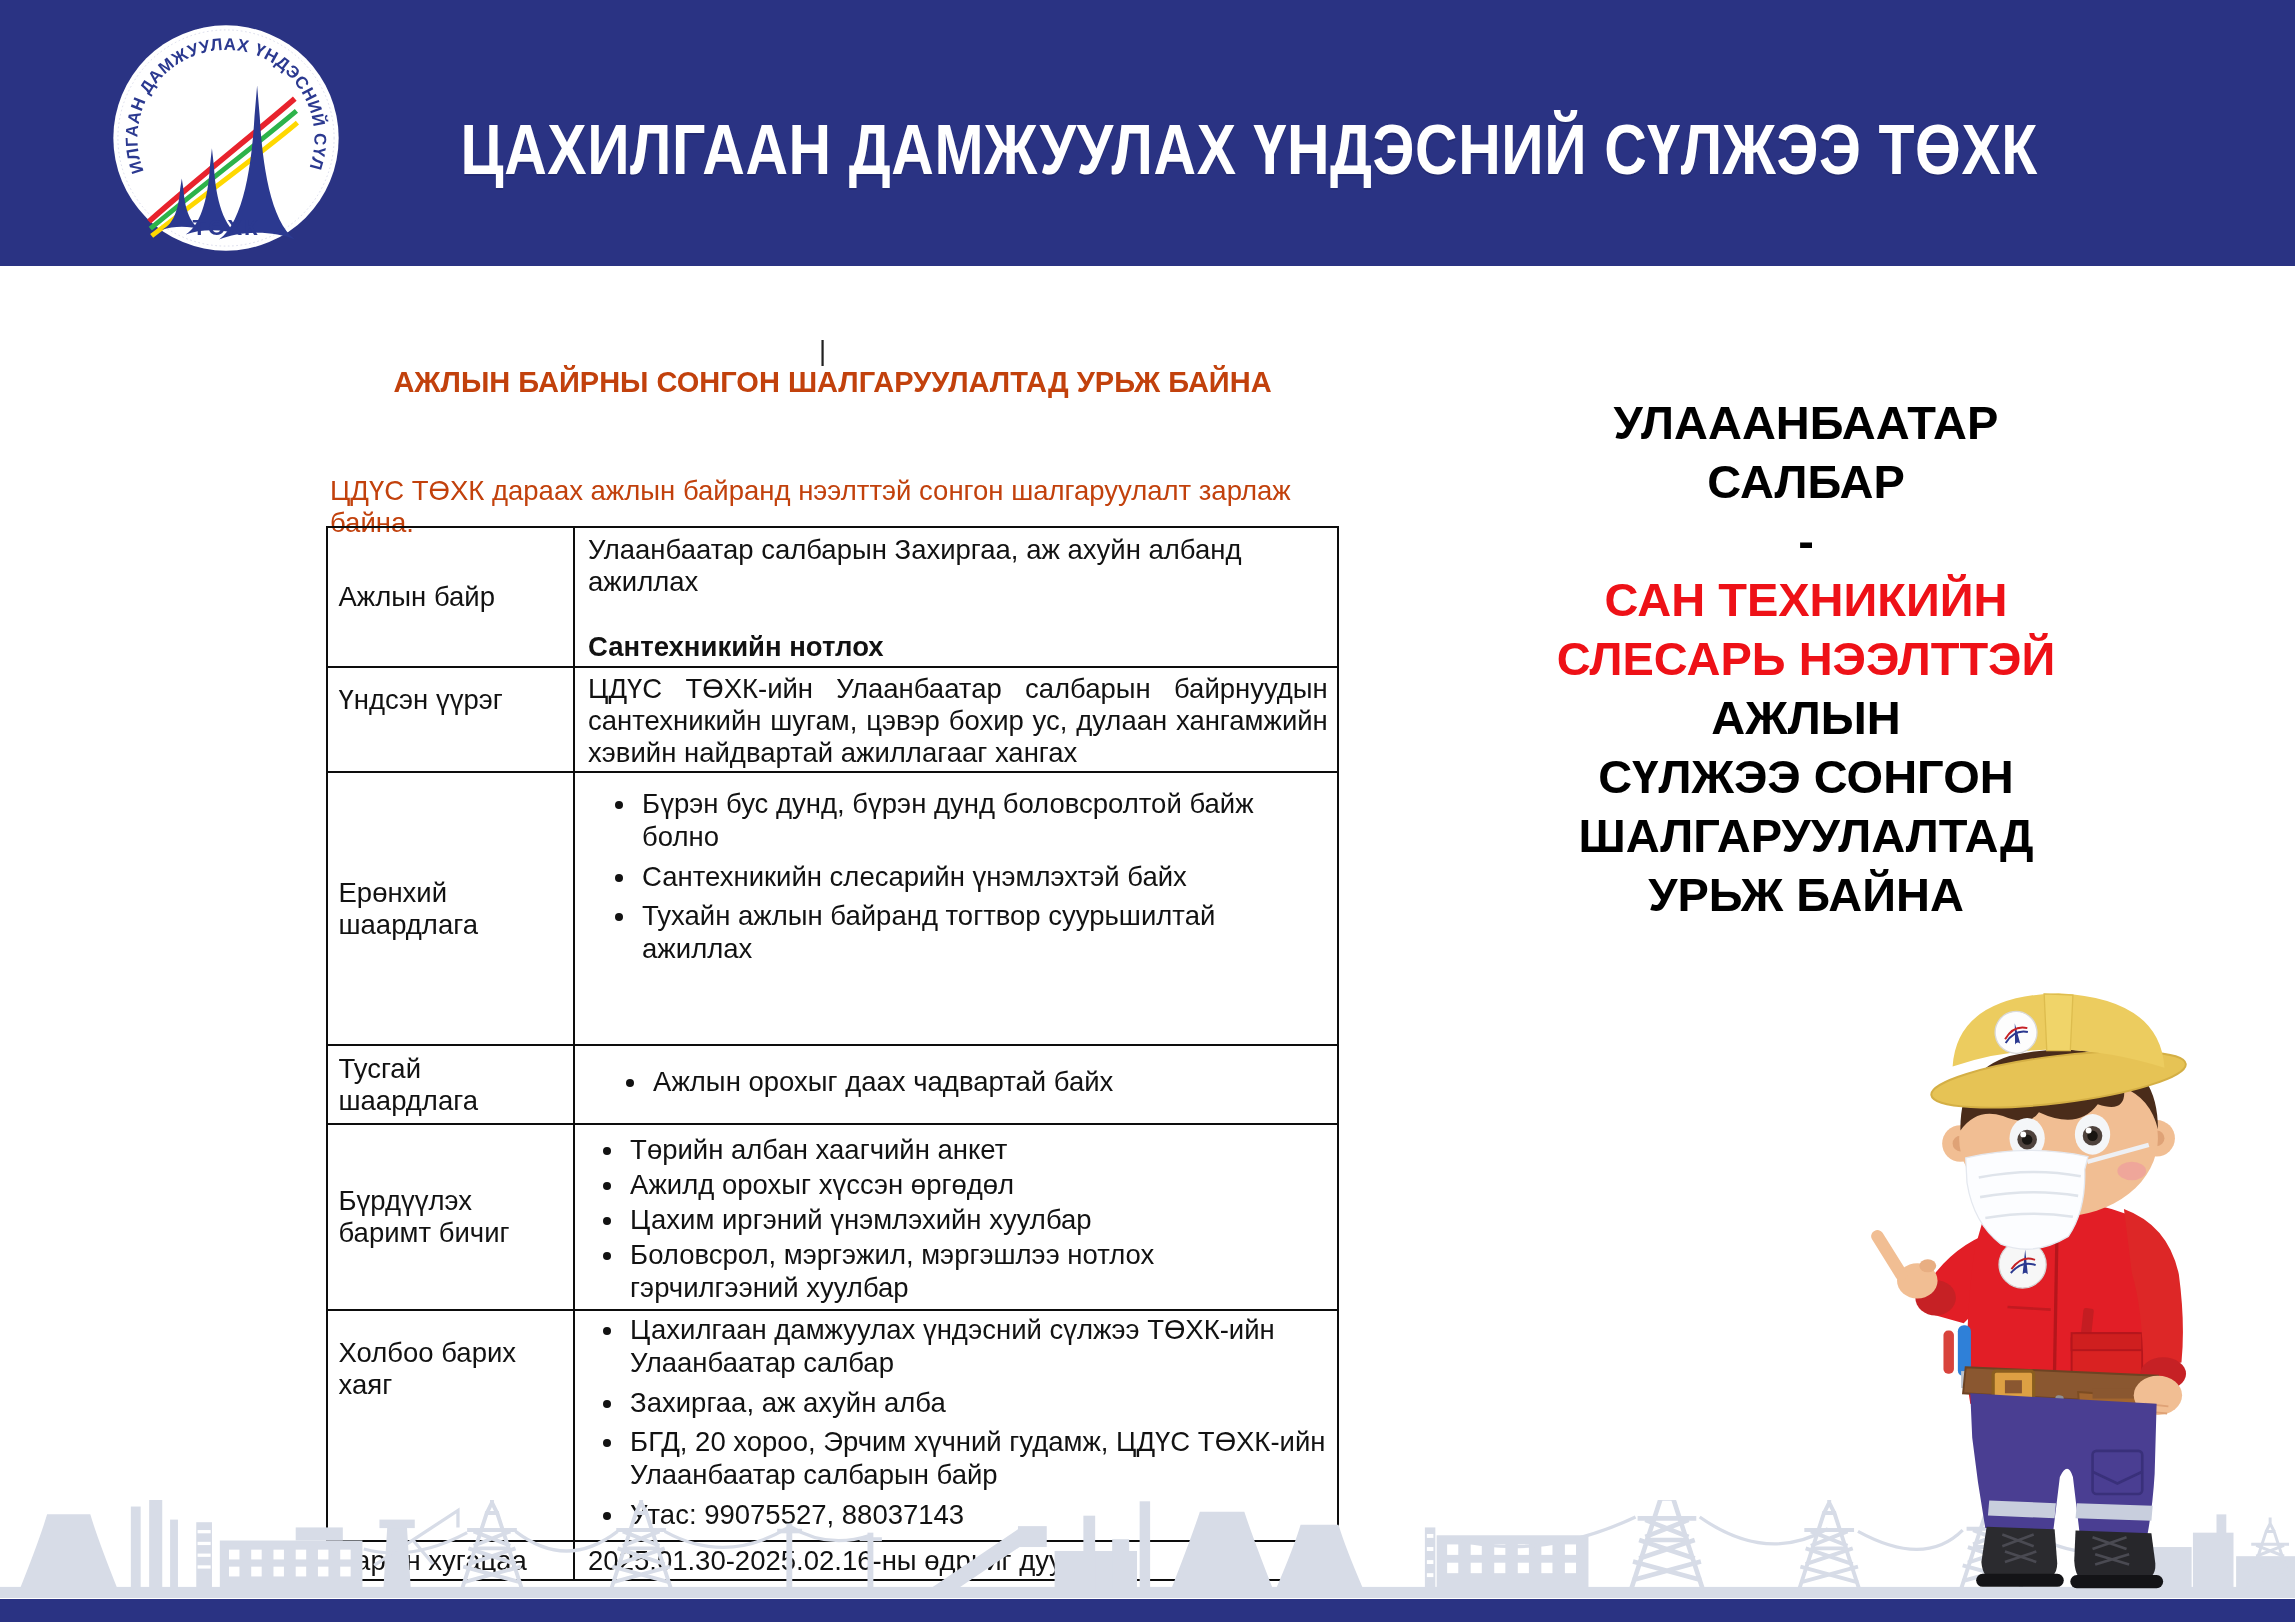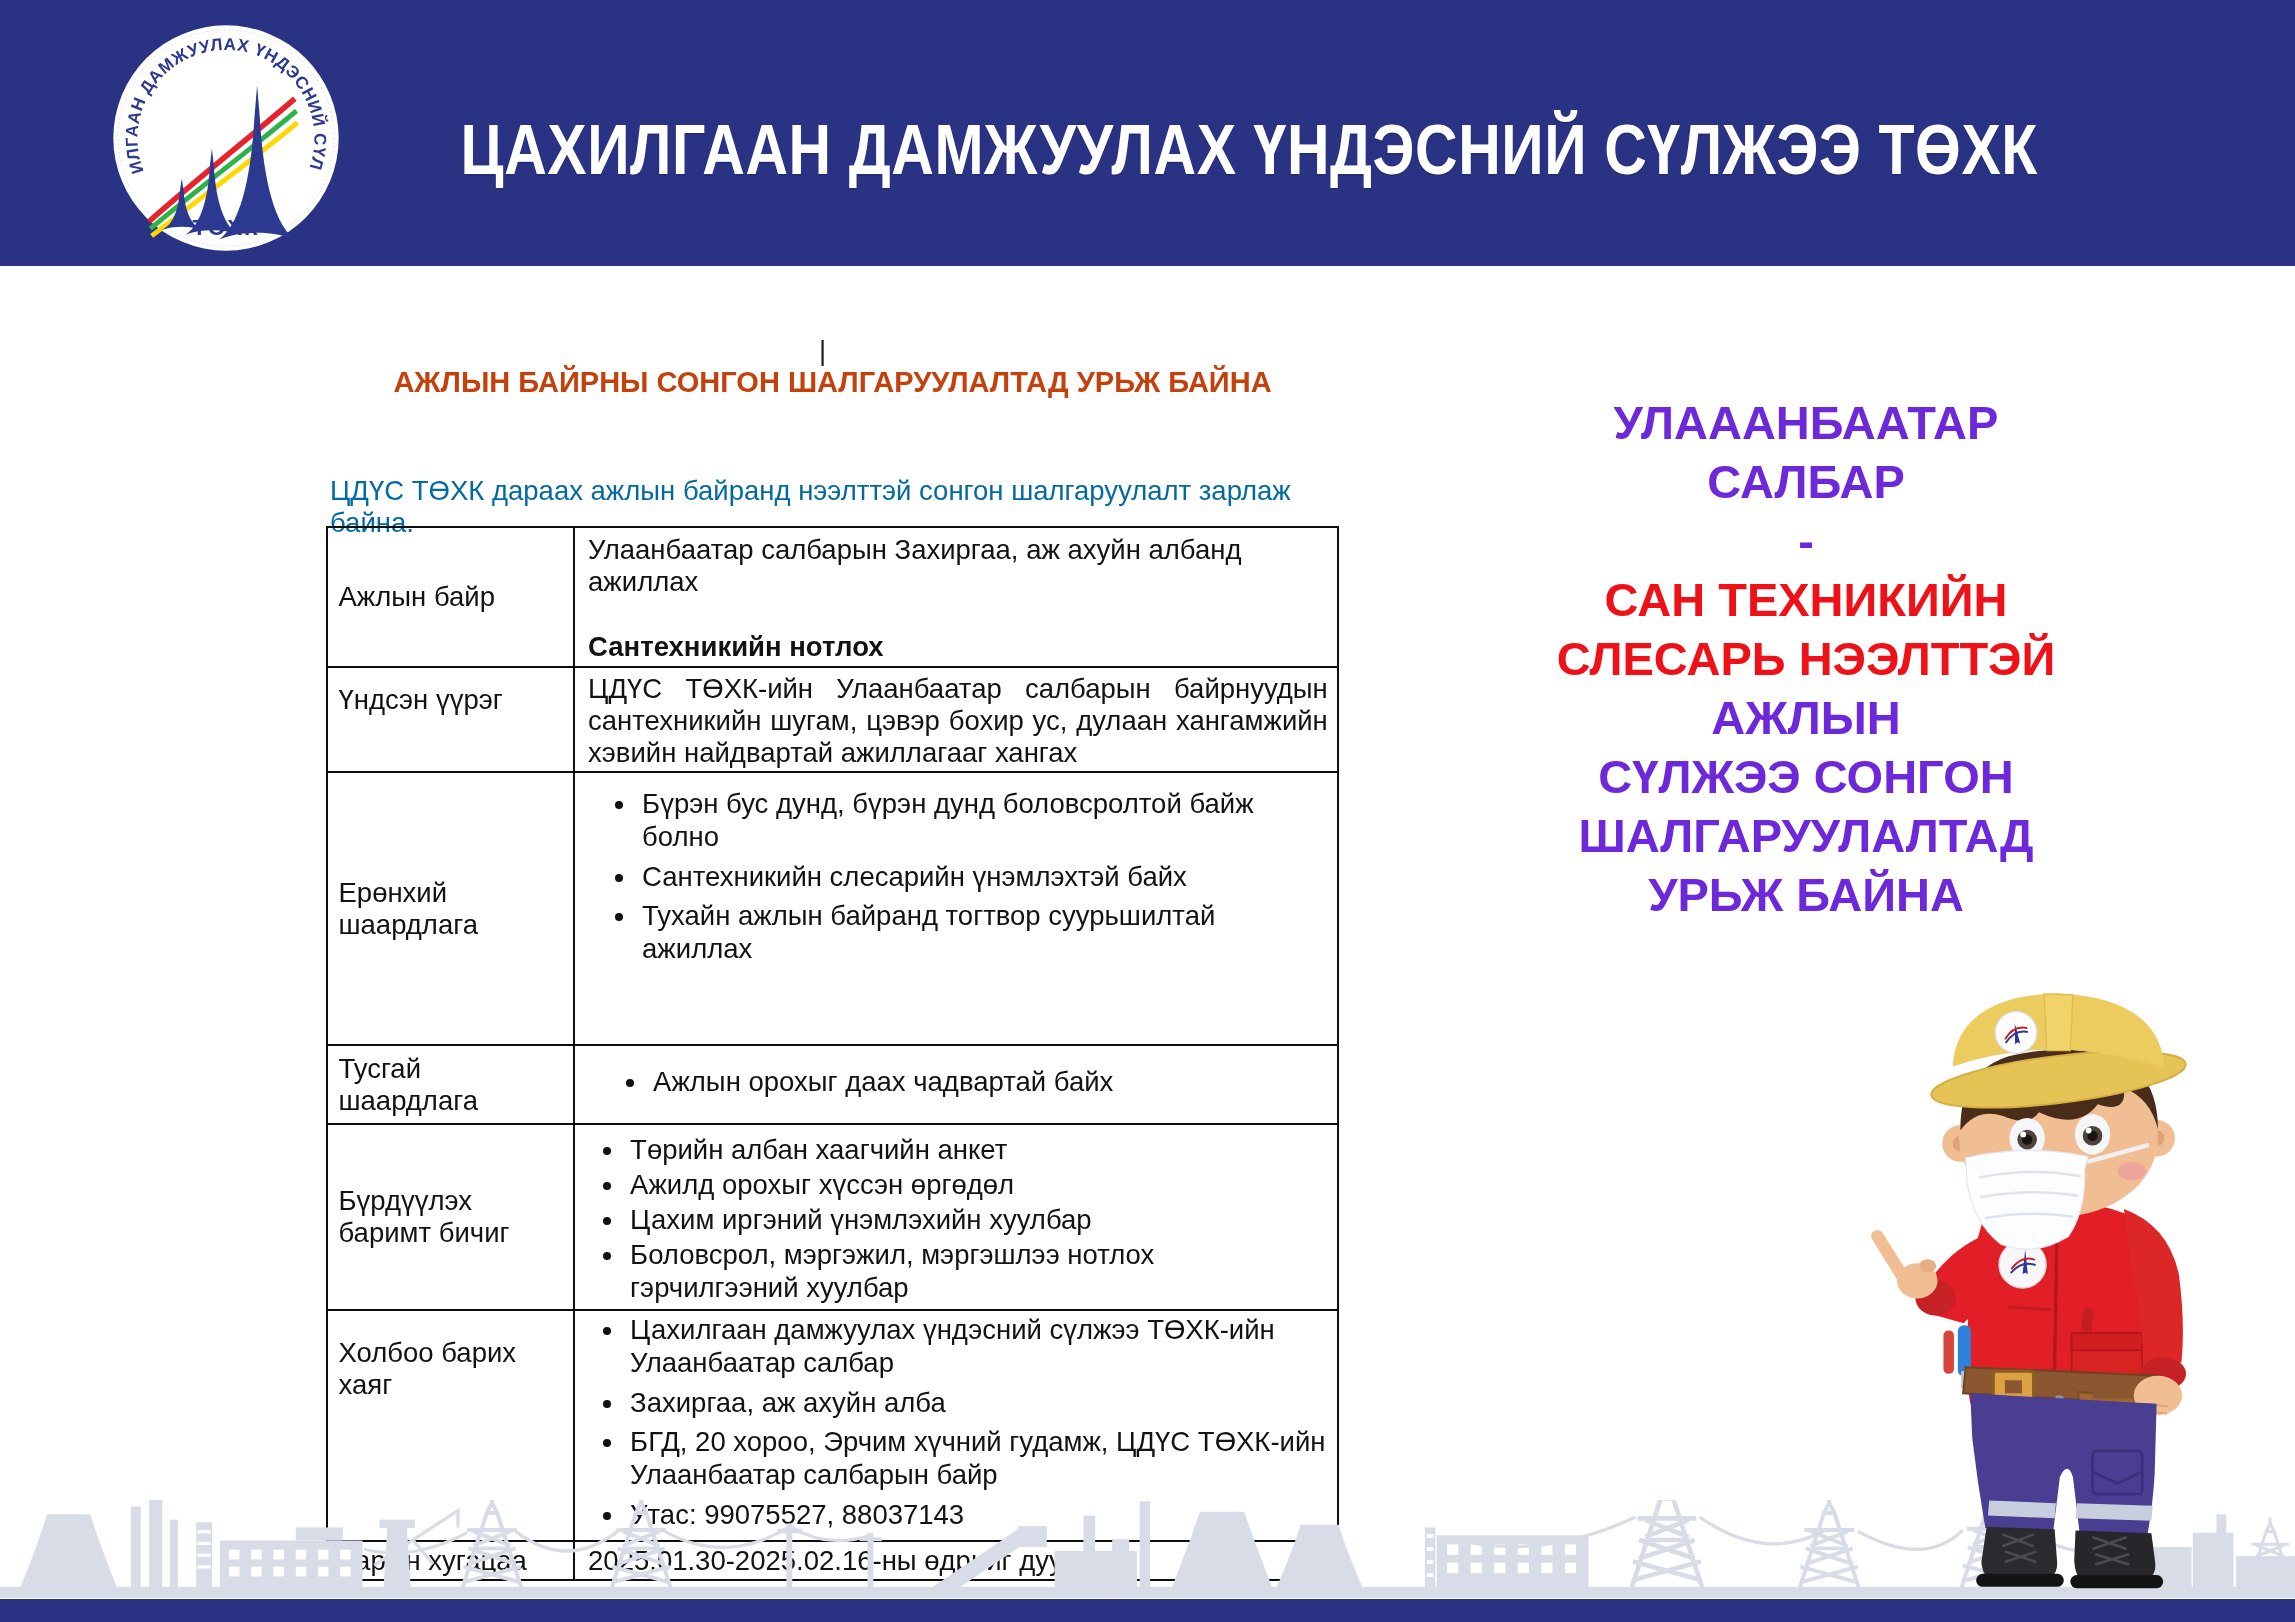--- a/index.html
+++ b/index.html
@@ -11,21 +11,21 @@
   .logo-svg{position:absolute;left:113px;top:25px;width:226px;height:226px;}
   .topbar-title-wrap{position:absolute;left:353px;top:16px;width:1793px;height:266px;
         display:flex;align-items:center;justify-content:center;}
   .topbar-title{font-size:71px;font-weight:bold;color:#ffffff;white-space:nowrap;
         transform:scaleX(0.83);letter-spacing:0.7px;text-shadow:0 2px 0 rgba(0,0,0,0.12);}
 
   
   .cursor-mark{position:absolute;left:819px;top:335px;font-size:27.5px;color:#222;}
   .doc-title{position:absolute;left:326px;top:366px;width:1013px;margin:0;text-align:center;
         font-size:29px;font-weight:bold;color:#c2410c;letter-spacing:0px;}
-  .doc-intro{position:absolute;left:330px;top:475px;width:1047px;margin:0;font-size:27.5px;color:#0369a1;}
+  .doc-intro{position:absolute;left:330px;top:475px;width:1047px;margin:0;font-size:27.5px;color:#c2410c;}
 
   .job-table{position:absolute;left:326px;top:526px;width:1013px;border-collapse:collapse;
         table-layout:fixed;font-size:27.5px;color:#121212;}
   .job-table td{border:2px solid #0d0d0d;padding:2.6px 9.2px;vertical-align:middle;}
   .job-table td.lbl{padding-left:10.5px;}
   .job-table tr.rh0{height:130px;}  .job-table tr.rh1{height:98px;}
   .job-table tr.rh2{height:273px;}  .job-table tr.rh3{height:79px;}
   .job-table tr.rh4{height:162px;}  .job-table tr.rh5{height:204px;}
   .job-table tr.rh6{height:36px;}
   td.vtop{vertical-align:top;}
@@ -39,21 +39,21 @@
   tr.rh3 ul.blts{padding-left:65px;}
   tr.rh4 td.vtop{padding-top:7.9px;}
   tr.rh4 ul.blts{padding-left:42px;}
   tr.rh4 ul.blts li{margin-bottom:2px;}
   tr.rh5 ul.blts{padding-left:42px;}
   .cell-val{margin:0 0 0 3.9px;}
 
   
   .side-banner{position:absolute;left:1515px;top:393px;width:582px;text-align:center;
         font-size:47px;font-weight:bold;line-height:59px;}
-  .side-banner .bl{color:#6d28d9;}
+  .side-banner .bl{color:#000000;}
   .side-banner .rd{color:#EE1117;}
 
   
   .skyline-svg{position:absolute;left:0;top:1500px;width:2295px;height:98px;z-index:1;}
   .bottombar{position:absolute;left:0;top:1599px;width:2295px;height:24px;background:#2A3383;}
   .mascot-svg{position:absolute;left:1862px;top:967px;width:380px;height:629px;z-index:3;}
 </style>
 </head>
 <body>
 

